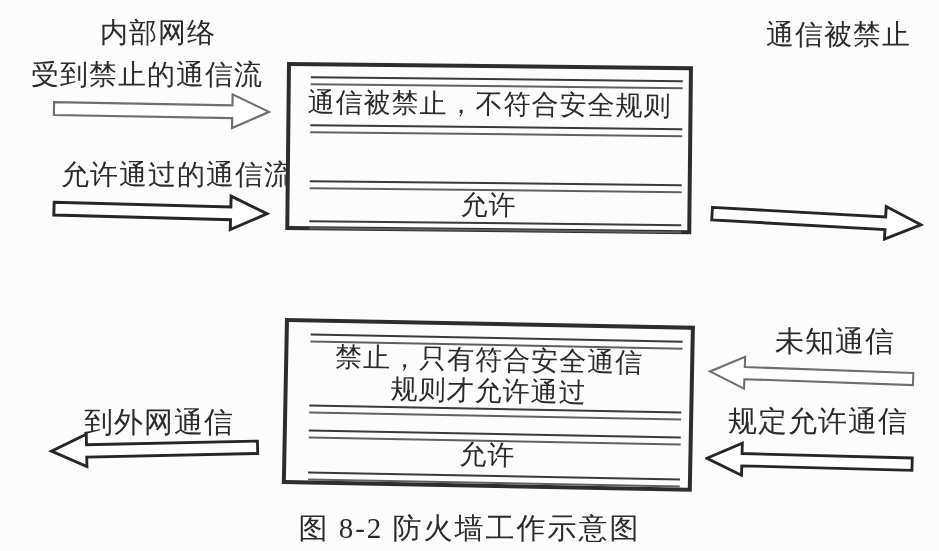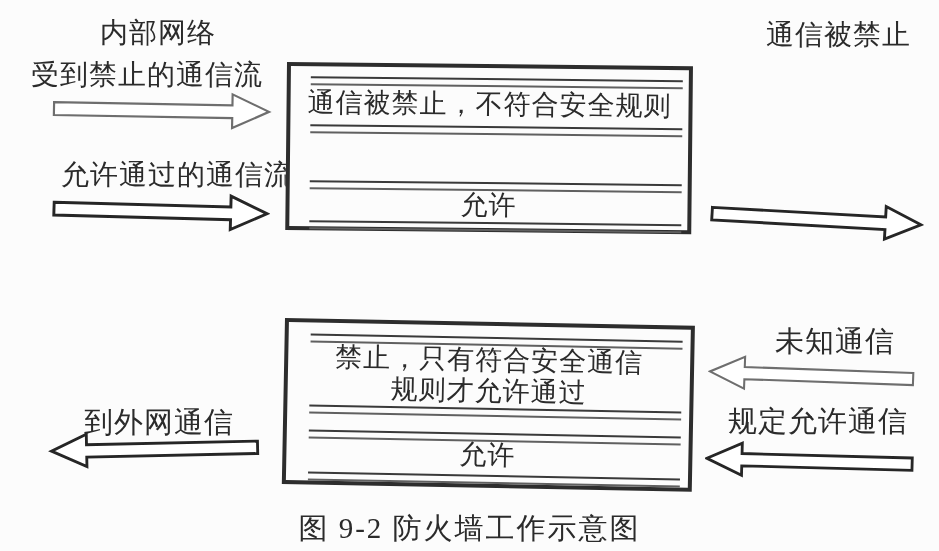--- a/index.html
+++ b/index.html
@@ -111,15 +111,15 @@
     </svg>
   </div>
 
   <div class="lbl big" style="left:728px;top:395px;margin-top:7px;">规定允许通信</div>
   <div class="arrow" style="left:705px;top:441px;width:210px;height:40px;transform:rotate(1.5deg);">
     <svg viewBox="0 0 222 40">
       <polygon points="219,14 39,14 39,3 2,20 39,37 39,27 219,27" fill="#ffffff" stroke-width="3" stroke-linejoin="miter" stroke="#262626"></polygon>
     </svg>
   </div>
 
-  <div class="caption" style="top:509px;">图 9-2 防火墙工作示意图</div>
+  <div class="caption" style="top:509px;">图 8-2 防火墙工作示意图</div>
 
 </div>
 
 </body></html>

